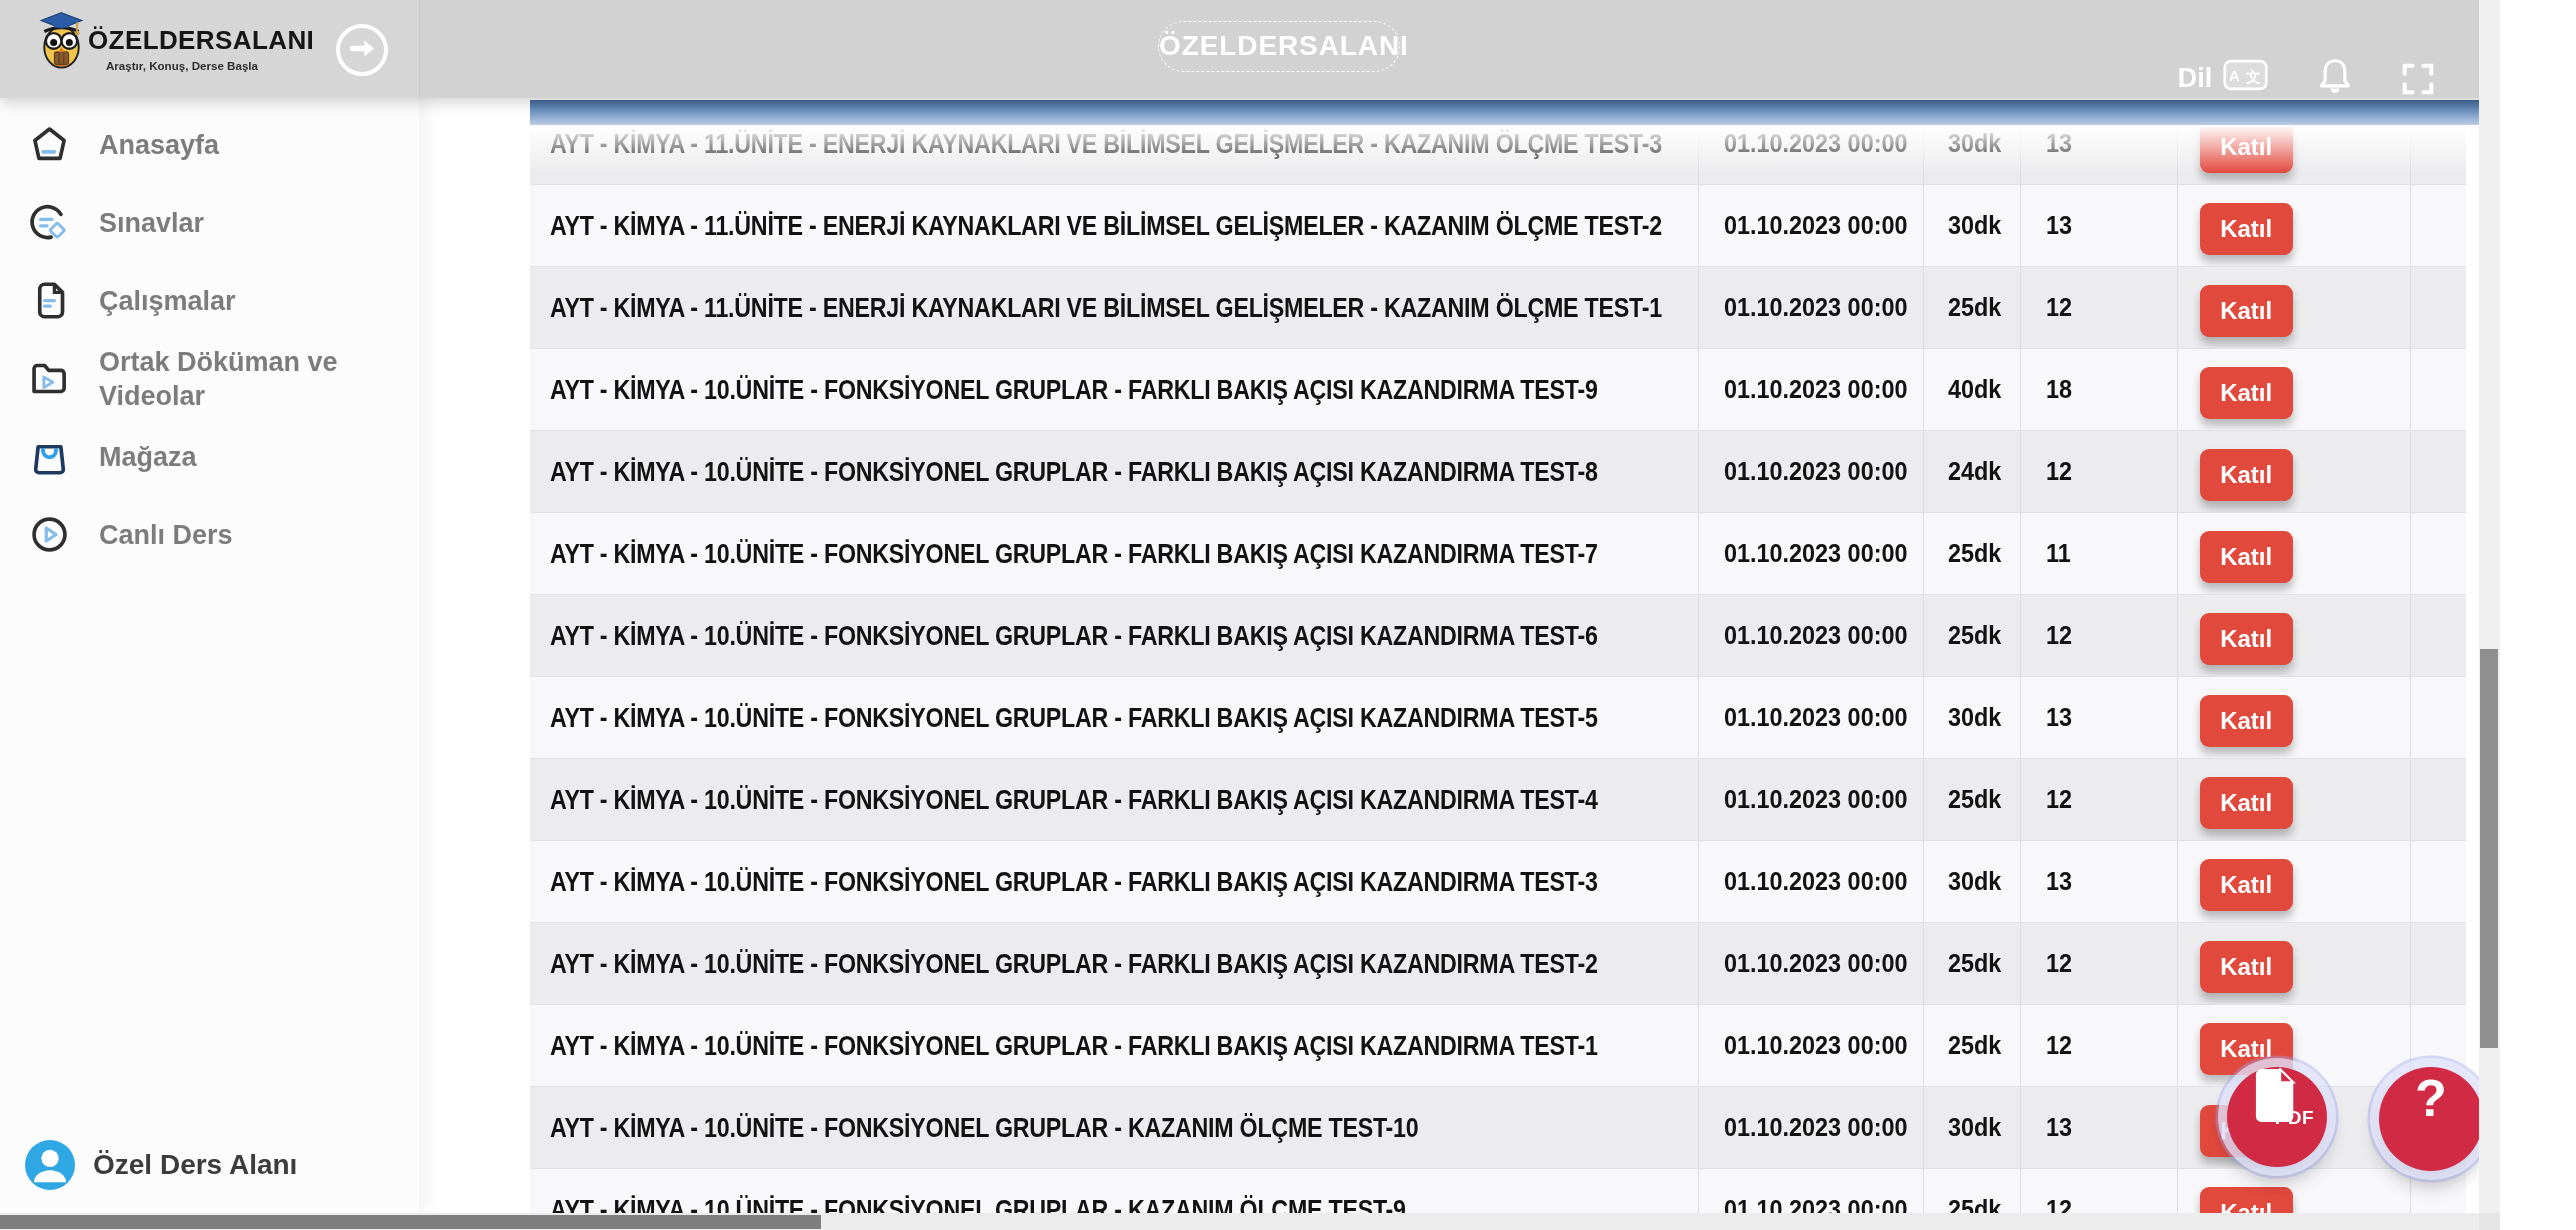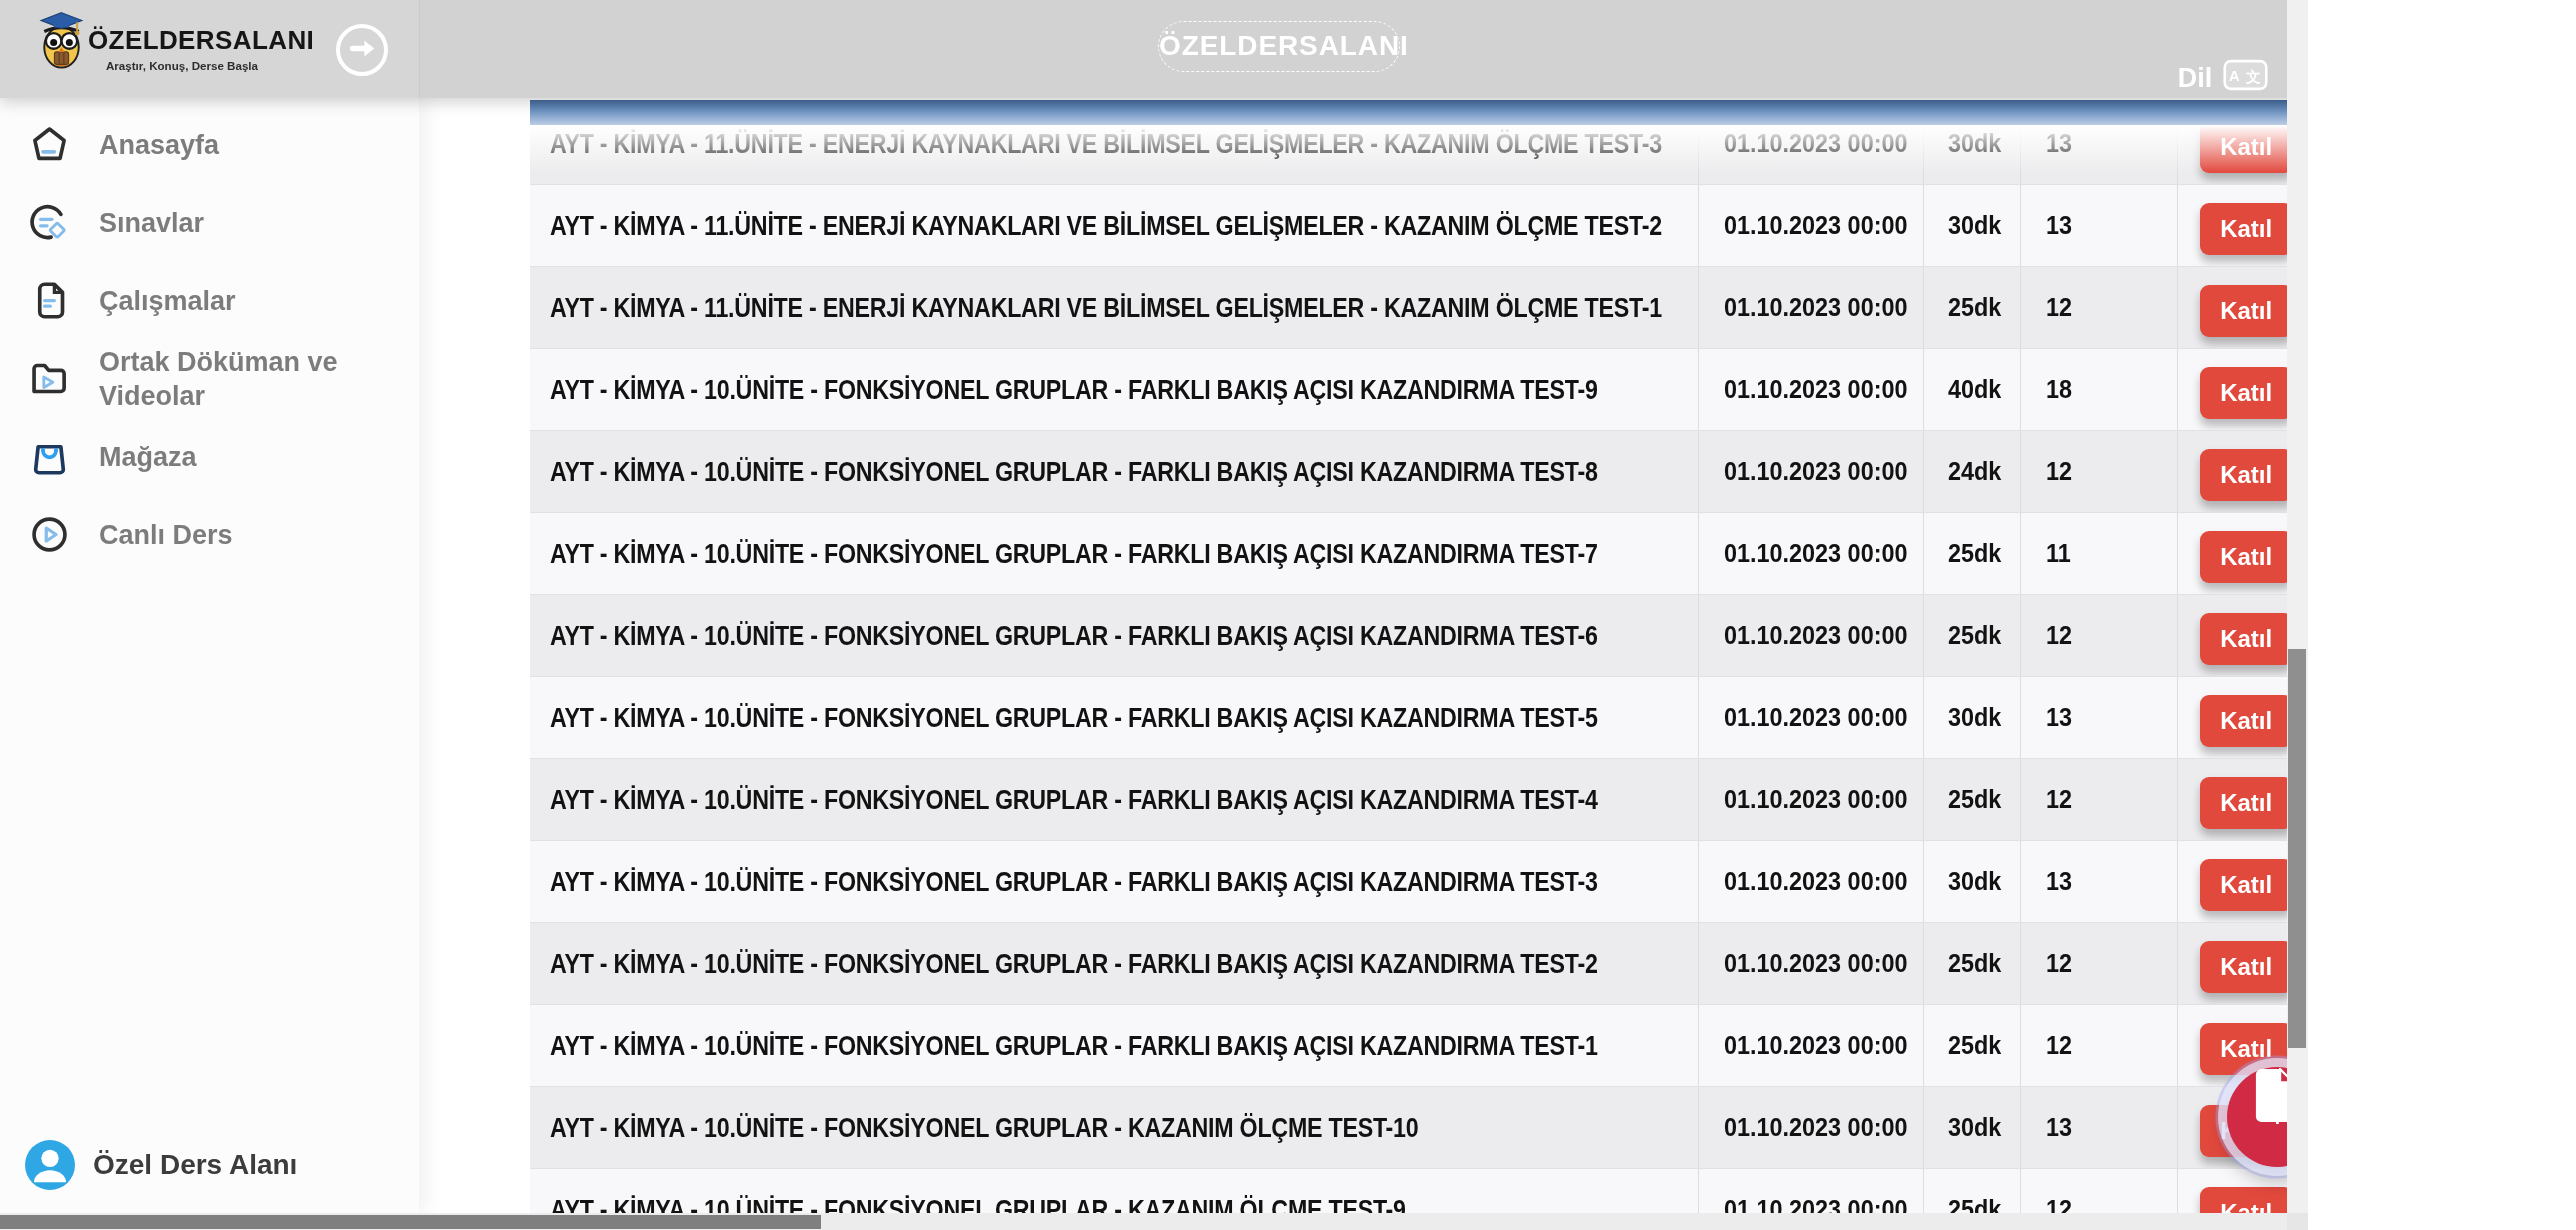--- a/index.html
+++ b/index.html
@@ -1,16 +1,16 @@
 <!DOCTYPE html>
 <html style="font-size:14.3px"><head>
 <meta charset="utf-8">
 <style>
   html,body{margin:0;padding:0;background:#fff;}
-  .stage{position:relative;width:2308px;height:1231px;overflow:hidden;background:#bef264;
+  .stage{position:relative;width:2500px;height:1231px;overflow:hidden;background:#bef264;
          font-family:"Liberation Sans",sans-serif;-webkit-font-smoothing:antialiased;}
 
   
   .app-header{position:absolute;left:0;top:0;width:2576px;height:98px;background:#d2d2d2;
               z-index:30;box-shadow:0 5.4px 14.3px rgba(0,0,0,.18);}
   .brand{position:absolute;left:0;top:0;width:419px;height:98px;background:#d6d6d6;
          border-right:0.9px solid rgba(0,0,0,.05);}
   .owl{position:absolute;left:38px;top:10.7px;}
   .brand-text{position:absolute;left:88px;top:25px;width:188px;text-align:center;}
   .brand-title{font-size:26px;font-weight:800;letter-spacing:0.4px;color:#161616;white-space:nowrap;}

